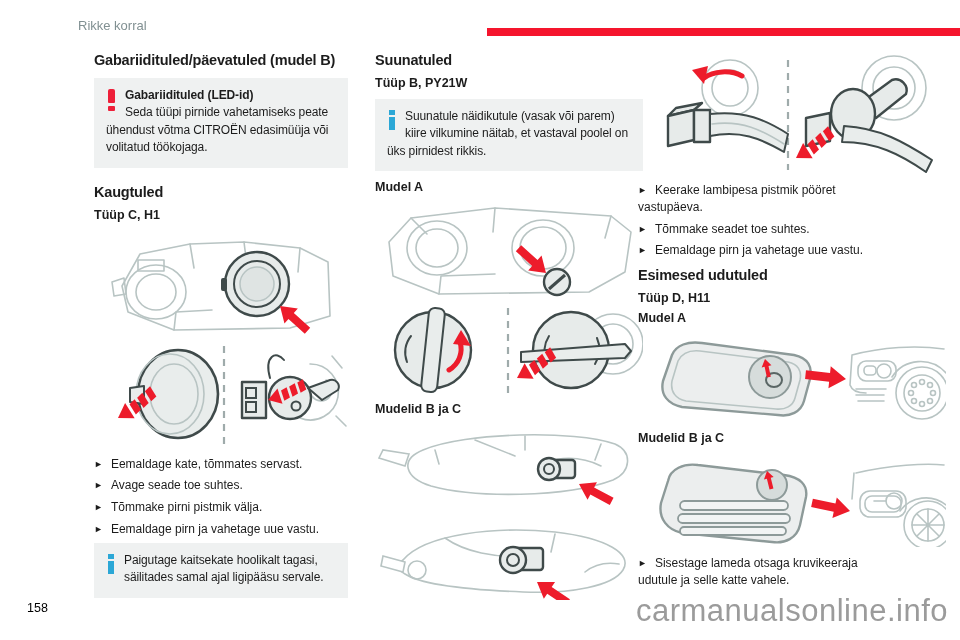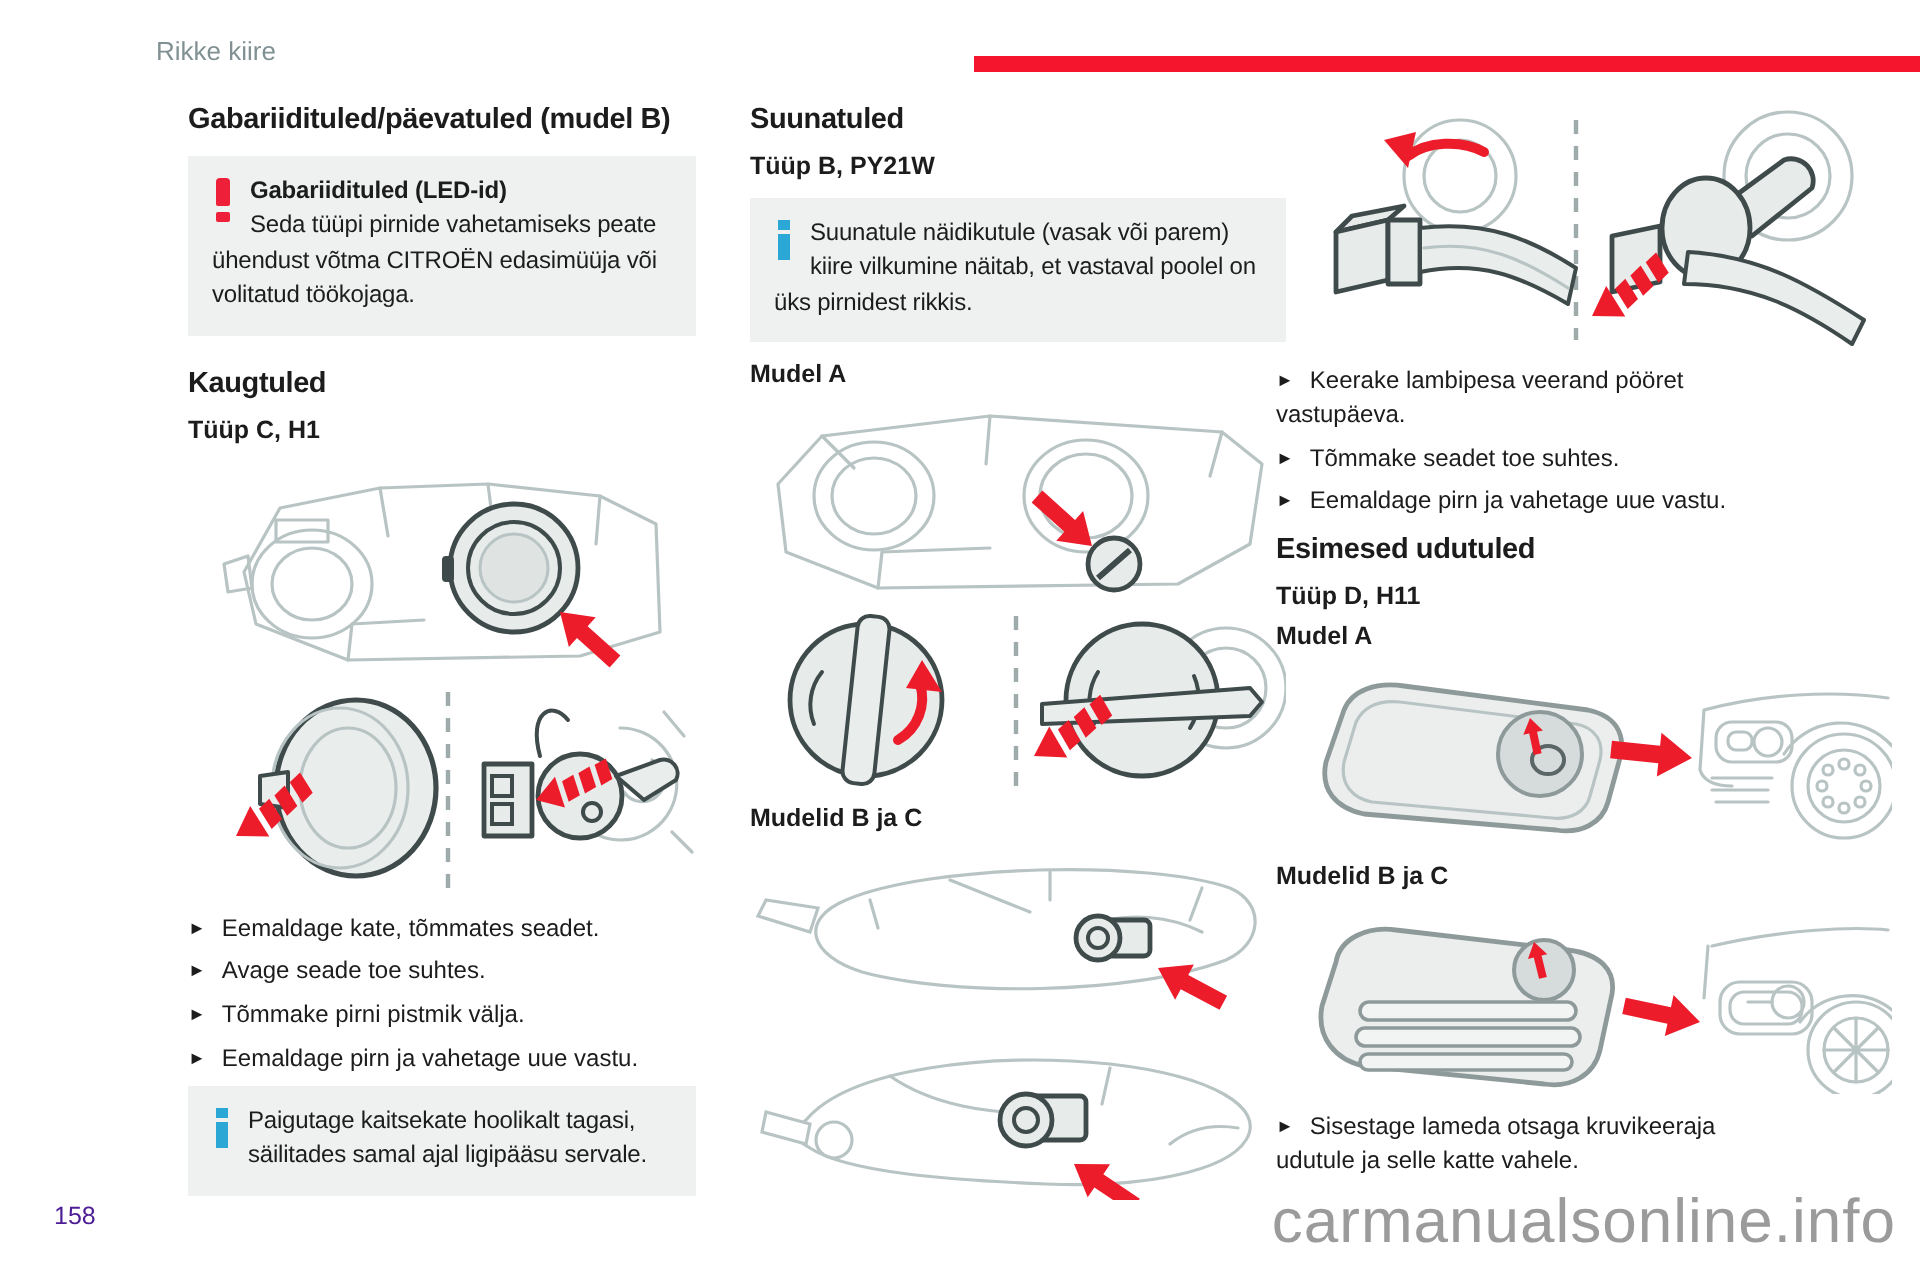--- a/index.html
+++ b/index.html
@@ -18,21 +18,21 @@
          letter-spacing:-0.1px; }
   .box .ic { float:left; margin:2px 10px 0 2px; }
   .bt { font-weight:bold; }
   .warn-ic .bar { width:7px; height:14px; background:#ee1f39; border-radius:2px 2px 1px 1px; }
   .warn-ic .dot { width:7px; height:5px; background:#ee1f39; margin-top:3px; border-radius:1px; }
   .info-ic .dot { width:6px; height:5px; background:#2ba7d6; margin-bottom:2px; }
   .info-ic .bar { width:6px; height:13px; background:#2ba7d6; }
   ul.steps { list-style:none; font-size:12px; line-height:1.4; }
   ul.steps li { margin-bottom:5px; }
   ul.steps li::before { content:"►"; font-size:9px; margin-right:8px; position:relative; top:-1px; }
-  .pageno { position:absolute; left:27px; top:601px; font-size:12.5px; color:#4c1d95; }
+  .pageno { position:absolute; left:27px; top:601px; font-size:12.5px; color:#000000; }
   .wm { position:absolute; right:12px; top:593px; font-size:31px; color:#9b9b9b; letter-spacing:.5px; }
   svg { display:block; }
   svg .ln  { fill:none; stroke:#b8c4c3; stroke-width:1.6; stroke-linejoin:round; stroke-linecap:round; }
   svg .lnf { fill:#fff; stroke:#b8c4c3; stroke-width:1.6; }
   svg .dk  { fill:#e7ebea; stroke:#3f4a4a; stroke-width:2.4; stroke-linejoin:round; }
   svg .dkl { fill:none; stroke:#3f4a4a; stroke-width:2; stroke-linecap:round; }
   svg .gry { fill:#e9edec; stroke:#3f4a4a; stroke-width:2; stroke-linejoin:round; }
   svg .cov { fill:#eceeee; stroke:#8d9a99; stroke-width:2.4; stroke-linejoin:round; }
   svg .cv2 { fill:#f2f4f4; stroke:#8d9a99; stroke-width:1.8; }
   svg .red { fill:#ed1c2b; }
@@ -47,21 +47,21 @@
     <path id="arr" d="M0,0 L15,-10 L15,-4 L37,-4 L37,4 L15,4 L15,10 Z"></path>
     <g id="darr">
       <path d="M0,0 L14,-9 L14,9 Z"></path>
       <path d="M17,-5.5 l7,-1.5 0,12 -7,1.5 Z"></path>
       <path d="M27,-7 l7,-1.5 0,12 -7,1.5 Z"></path>
       <path d="M37,-8.5 l7,-1.5 0,12 -7,1.5 Z"></path>
     </g>
   </defs>
 </svg>
 
-<div class="hdr">Rikke kiire</div>
+<div class="hdr">Rikke korral</div>
 <div class="redbar"></div>
 
 <div class="col c1">
   <div class="t">Gabariidituled/päevatuled (mudel B)</div>
 
   <div class="box" style="margin-top:10px">
     <span class="ic warn-ic">
       <span class="bar" style="display:block"></span>
         <span class="dot" style="display:block"></span>
     </span>
@@ -97,21 +97,21 @@
     <path class="dkl" d="M176,40 C170,18 182,12 190,22" stroke-width="4"></path>
     <path class="dk" d="M148,44 h24 v36 h-24 Z"></path>
     <path class="dkl" d="M152,50 h10 v10 h-10 Z M152,64 h10 v10 h-10 Z" stroke-width="1.6"></path>
     <circle class="dk" cx="196" cy="60" r="21"></circle>
     <path class="gry" d="M214,50 L236,42 a7,7 0 0 1 8,10 L228,62 Z"></path>
     <circle class="dkl" cx="202" cy="68" r="4.5" stroke-width="1.8"></circle>
     <use href="#darr" class="red" transform="translate(174,62) rotate(-18) scale(0.9)"></use>
   </svg>
 
   <ul class="steps" style="margin-top:6px">
-    <li>Eemaldage kate, tõmmates seadet.</li>
+    <li>Eemaldage kate, tõmmates servast.</li>
     <li>Avage seade toe suhtes.</li>
     <li>Tõmmake pirni pistmik välja.</li>
     <li>Eemaldage pirn ja vahetage uue vastu.</li>
   </ul>
 
   <div class="box" style="margin-top:4px">
     <span class="ic info-ic">
       <span class="dot" style="display:block"></span>
         <span class="bar" style="display:block"></span>
     </span>
@@ -201,21 +201,21 @@
     <circle class="ln" cx="256" cy="36" r="32"></circle>
     <circle class="ln" cx="256" cy="36" r="21"></circle>
     <path class="dk" d="M224,50 L254,28 a11,11 0 0 1 14,14 L238,66 Z"></path>
     <ellipse class="dk" cx="215" cy="62" rx="22" ry="25"></ellipse>
     <path class="dk" d="M168,66 l24,-5 v28 l-24,5 Z"></path>
     <path class="gry" d="M206,74 C242,76 266,90 294,108 L288,120 C262,102 238,90 204,90 Z"></path>
     <use href="#darr" class="red" transform="translate(158,106) rotate(-32)"></use>
   </svg>
 
   <ul class="steps" style="margin-top:6px;width:240px">
-    <li>Keerake lambipesa veerand pööret vastupäeva.</li>
+    <li>Keerake lambipesa pistmik pööret vastupäeva.</li>
     <li>Tõmmake seadet toe suhtes.</li>
     <li>Eemaldage pirn ja vahetage uue vastu.</li>
   </ul>
 
   <div class="t" style="margin-top:8px">Esimesed udutuled</div>
   <div class="s" style="margin-top:8px">Tüüp D, H11</div>
   <div class="s" style="margin-top:6px">Mudel A</div>
 
   <svg width="308" height="94" viewBox="0 0 308 94" style="margin-top:4px">
     <path class="cov" d="M34,26 C38,16 50,12 64,14 L156,26 C170,29 175,38 172,50 L166,72 C163,83 152,88 140,86 L44,78 C30,75 22,66 25,52 Z"></path>

